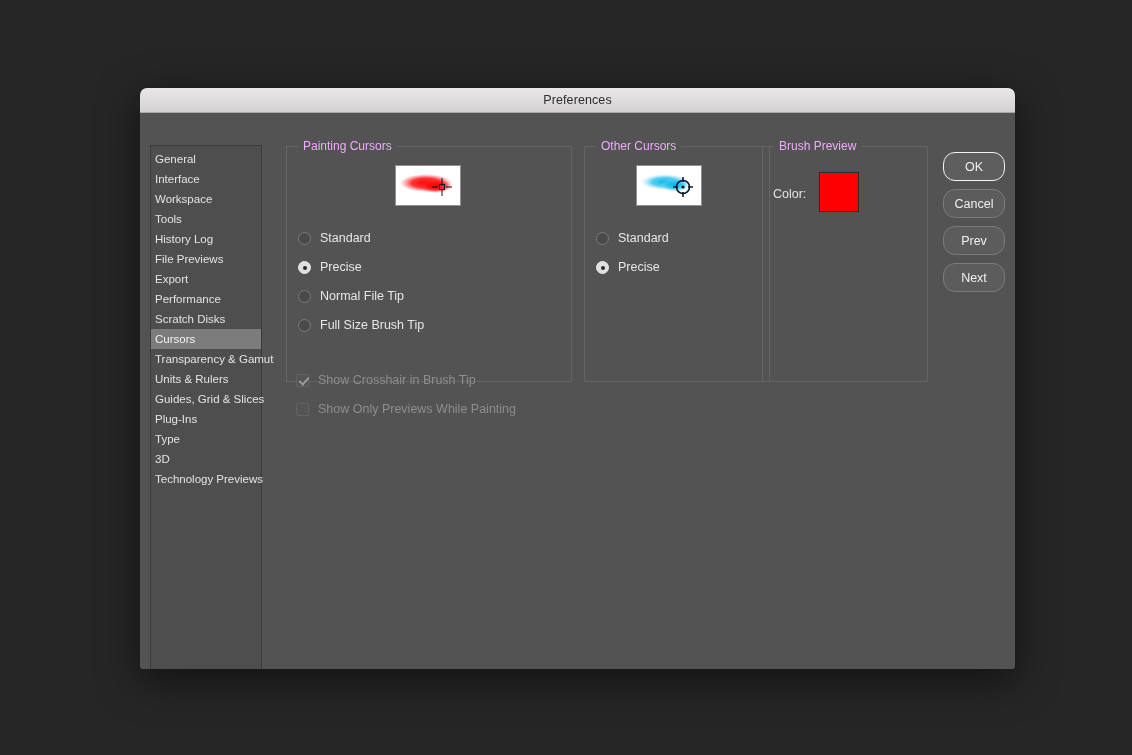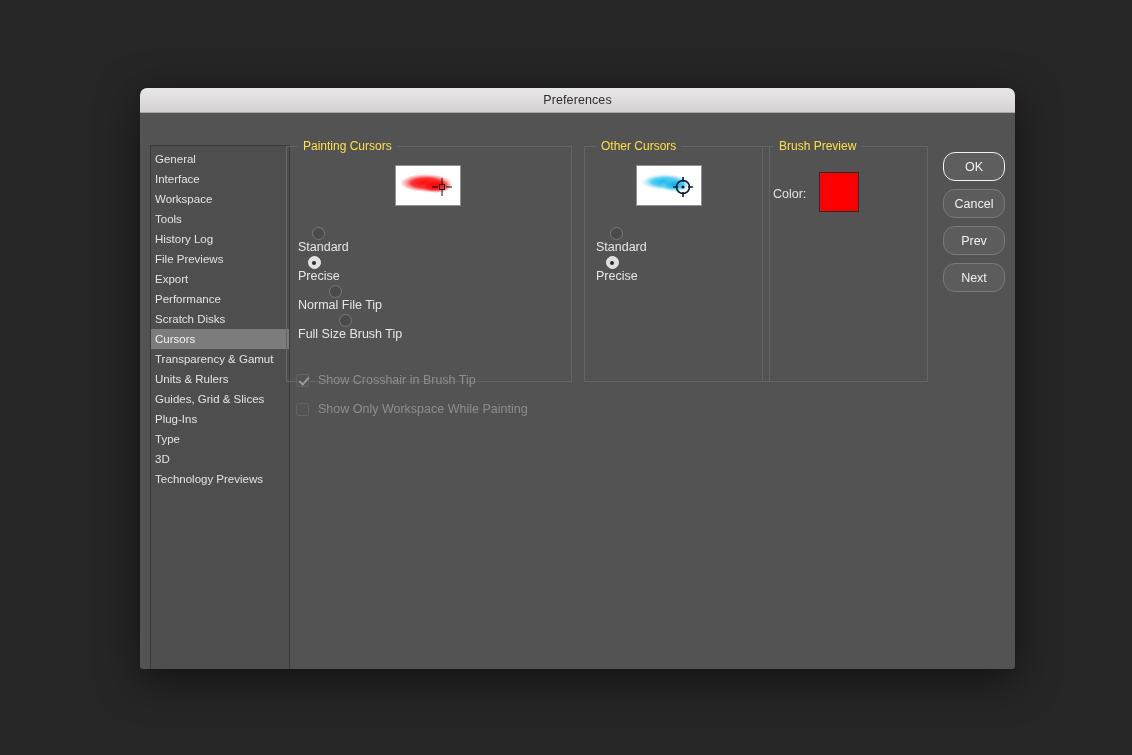--- a/index.html
+++ b/index.html
@@ -33,21 +33,21 @@
     font-size: 12.5px;
     color: #2e2e2e;
     letter-spacing: .1px;
   }
   #window-body { position: relative; width: 100%; height: 556px; }
 
   
   #sidebar {
     position: absolute;
     left: 10px; top: 32px;
-    width: 140px; height: 535px;
+    width: 112px; height: 535px;
     background: #4e4e4e;
     border: 1px solid #3b3b3b;
     padding-top: 3px;
   }
   .sidebar-item {
     height: 20px;
     line-height: 20px;
     padding-left: 4px;
     font-size: 11.5px;
     color: #e3e3e3;
@@ -64,45 +64,44 @@
     position: absolute;
     border: 1px solid #646464;
     background: transparent;
   }
   .group-title {
     position: absolute;
     top: -8px; left: 11px;
     padding: 0 5px;
     background: #535353;
     font-size: 12px;
-    color: #fde047;
+    color: #f0abfc;
     white-space: nowrap;
   }
   #grp-painting { left: 146px; top: 33px; width: 286px; height: 236px; }
   #grp-other    { left: 444px; top: 33px; width: 186px; height: 236px; }
   #grp-preview  { left: 622px; top: 33px; width: 166px; height: 236px; }
 
   
   .cursor-thumb {
     position: absolute;
     width: 66px; height: 41px;
     background: #ffffff;
     border: 1px solid #8f8f8f;
     overflow: hidden;
   }
   #thumb-painting { left: 108px; top: 18px; }
   #thumb-other    { left: 51px;  top: 18px; }
 
   
   .radio-row {
     position: absolute;
-    display: flex; align-items: center;
+    display: flex; align-items: flex-end;
     height: 18px;
     cursor: default;
-    flex-direction: column;
   }
   .radio {
     width: 13px; height: 13px;
     border-radius: 50%;
     margin-right: 9px;
     flex: 0 0 auto;
     background: #4a4a4a;
     border: 1px solid #7a7a7a;
     position: relative;
   }
@@ -254,21 +253,21 @@
         <span class="radio"></span>
         <span class="radio-label">Full Size Brush Tip</span>
       </div>
 
       <div class="check-row disabled" style="left:9px; top:196px;">
         <span class="checkbox on"></span>
         <span class="check-label">Show Crosshair in Brush Tip</span>
       </div>
       <div class="check-row disabled" style="left:9px; top:225px;">
         <span class="checkbox"></span>
-        <span class="check-label">Show Only Workspace While Painting</span>
+        <span class="check-label">Show Only Previews While Painting</span>
       </div>
     </div>
 
     <div class="group-box" id="grp-other">
       <span class="group-title">Other Cursors</span>
 
       <div class="cursor-thumb" id="thumb-other">
         <svg width="64" height="39" viewBox="0 0 64 39">
           <defs>
             <radialGradient id="blueg" cx="50%" cy="50%" r="50%">

